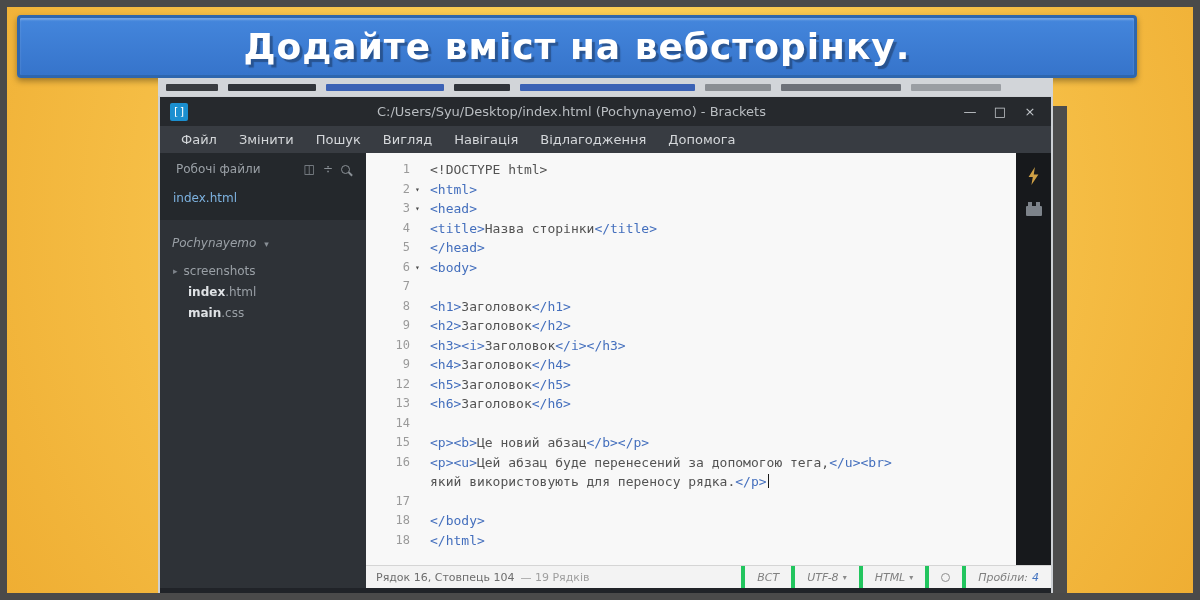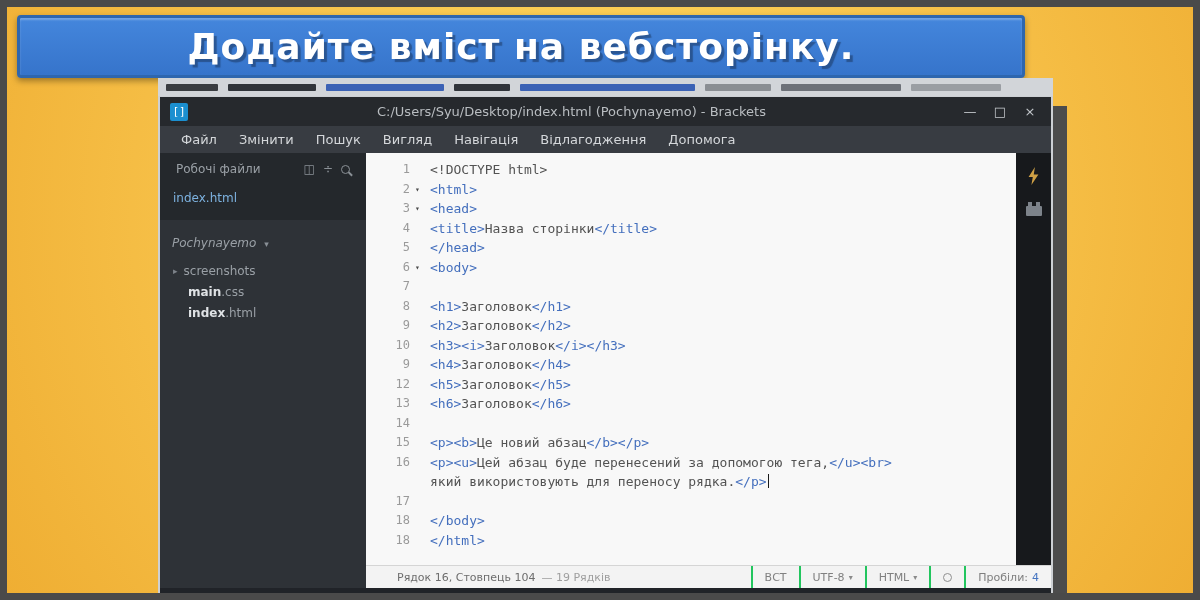--- a/index.html
+++ b/index.html
@@ -5,21 +5,21 @@
   * { margin:0; padding:0; box-sizing:border-box; }
   html,body { width:1200px; height:600px; font-family:"DejaVu Sans", sans-serif; }
   .frame {
     position:relative; width:1200px; height:600px;
     border:7px solid #4a4a4a;
     background: radial-gradient(circle at 50% 35%, #ffd95e 0%, #f7c24a 55%, #efae33 100%);
     overflow:hidden;
   }
   
   .banner {
-    position:absolute; left:10px; top:8px; width:1008px; height:63px;
+    position:absolute; left:10px; top:8px; width:1120px; height:63px;
     background:linear-gradient(#4486dc, #3674cb);
     border:3px solid #2e66ae; border-radius:4px;
     box-shadow:0 3px 6px rgba(0,0,0,0.35), inset 0 2px 2px rgba(255,255,255,0.25);
     display:flex; align-items:center; justify-content:center;
   }
   .banner-title {
     color:#ffffff; font-size:36px; font-weight:700; letter-spacing:1px;
     text-shadow:3px 3px 1px rgba(20,40,70,0.45);
   }
   
@@ -97,24 +97,24 @@
   }
   .lightning { width:14px; height:18px; background:#cfa045; clip-path:polygon(60% 0,15% 55%,45% 55%,35% 100%,85% 42%,52% 42%); }
   .brick { position:relative; width:16px; height:10px; background:#7d838a; border-radius:1px; margin-top:5px; }
   .brick::before,.brick::after { content:""; position:absolute; top:-4px; width:4px; height:4px; background:#7d838a; }
   .brick::before{left:2px;} .brick::after{right:2px;}
   
   .statusbar {
     height:23px; flex:0 0 auto; background:#f3f3f3; border-top:1px solid #d5d5d5;
     display:flex; align-items:stretch; font-size:11px; color:#808080;
   }
-  .status-left { flex:1; display:flex; align-items:center; padding-left:10px;margin-left:21px; }
+  .status-left { flex:1; display:flex; align-items:center; padding-left:10px; }
   .status-pos { color:#6d6d6d; }
   .status-count { color:#9e9e9e; margin-left:6px; }
-  .status-seg { display:flex; align-items:center; gap:4px; padding:0 12px; border-left:2px solid #22c55e; }
+  .status-seg { display:flex; align-items:center; gap:4px; padding:0 12px; border-left:4px solid #22c55e;font-style:italic; }
   .seg-caret { font-size:8px; color:#8a8a8a; }
   .indicator { width:9px; height:9px; border:1px solid #8f8f8f; border-radius:50%; }
   .spaces-val { color:#4574c0; }
   .window-bottom { height:7px; background:#202328; flex:0 0 auto; }
 </style>
 </head>
 <body>
 
 <div class="frame">
 
@@ -172,26 +172,26 @@
         <div class="project-section">
           <div class="project-header">
             <span>Pochynayemo</span>
             <span class="caret">▾</span>
           </div>
           <div class="tree-item tree-folder">
             <span class="tree-arrow">▸</span>
             <span>screenshots</span>
           </div>
           <div class="tree-item tree-file">
+            <span class="fname">index</span>
+              <span class="fext">.html</span>
+          </div>
+          <div class="tree-item tree-file">
             <span class="fname">main</span>
               <span class="fext">.css</span>
-          </div>
-          <div class="tree-item tree-file">
-            <span class="fname">index</span>
-              <span class="fext">.html</span>
           </div>
         </div>
       </div>
 
       <div class="right-col">
         <div class="editor-row">
           <div class="code-area">
               <div class="code-line"><span class="gutter">1</span><span class="fold"></span><span class="code-text"><span class="seg-meta">&lt;!DOCTYPE html&gt;</span></span></div>
               <div class="code-line"><span class="gutter">2</span><span class="fold">▾</span><span class="code-text"><span class="seg-tag">&lt;html&gt;</span></span></div>
               <div class="code-line"><span class="gutter">3</span><span class="fold">▾</span><span class="code-text"><span class="seg-tag">&lt;head&gt;</span></span></div>

